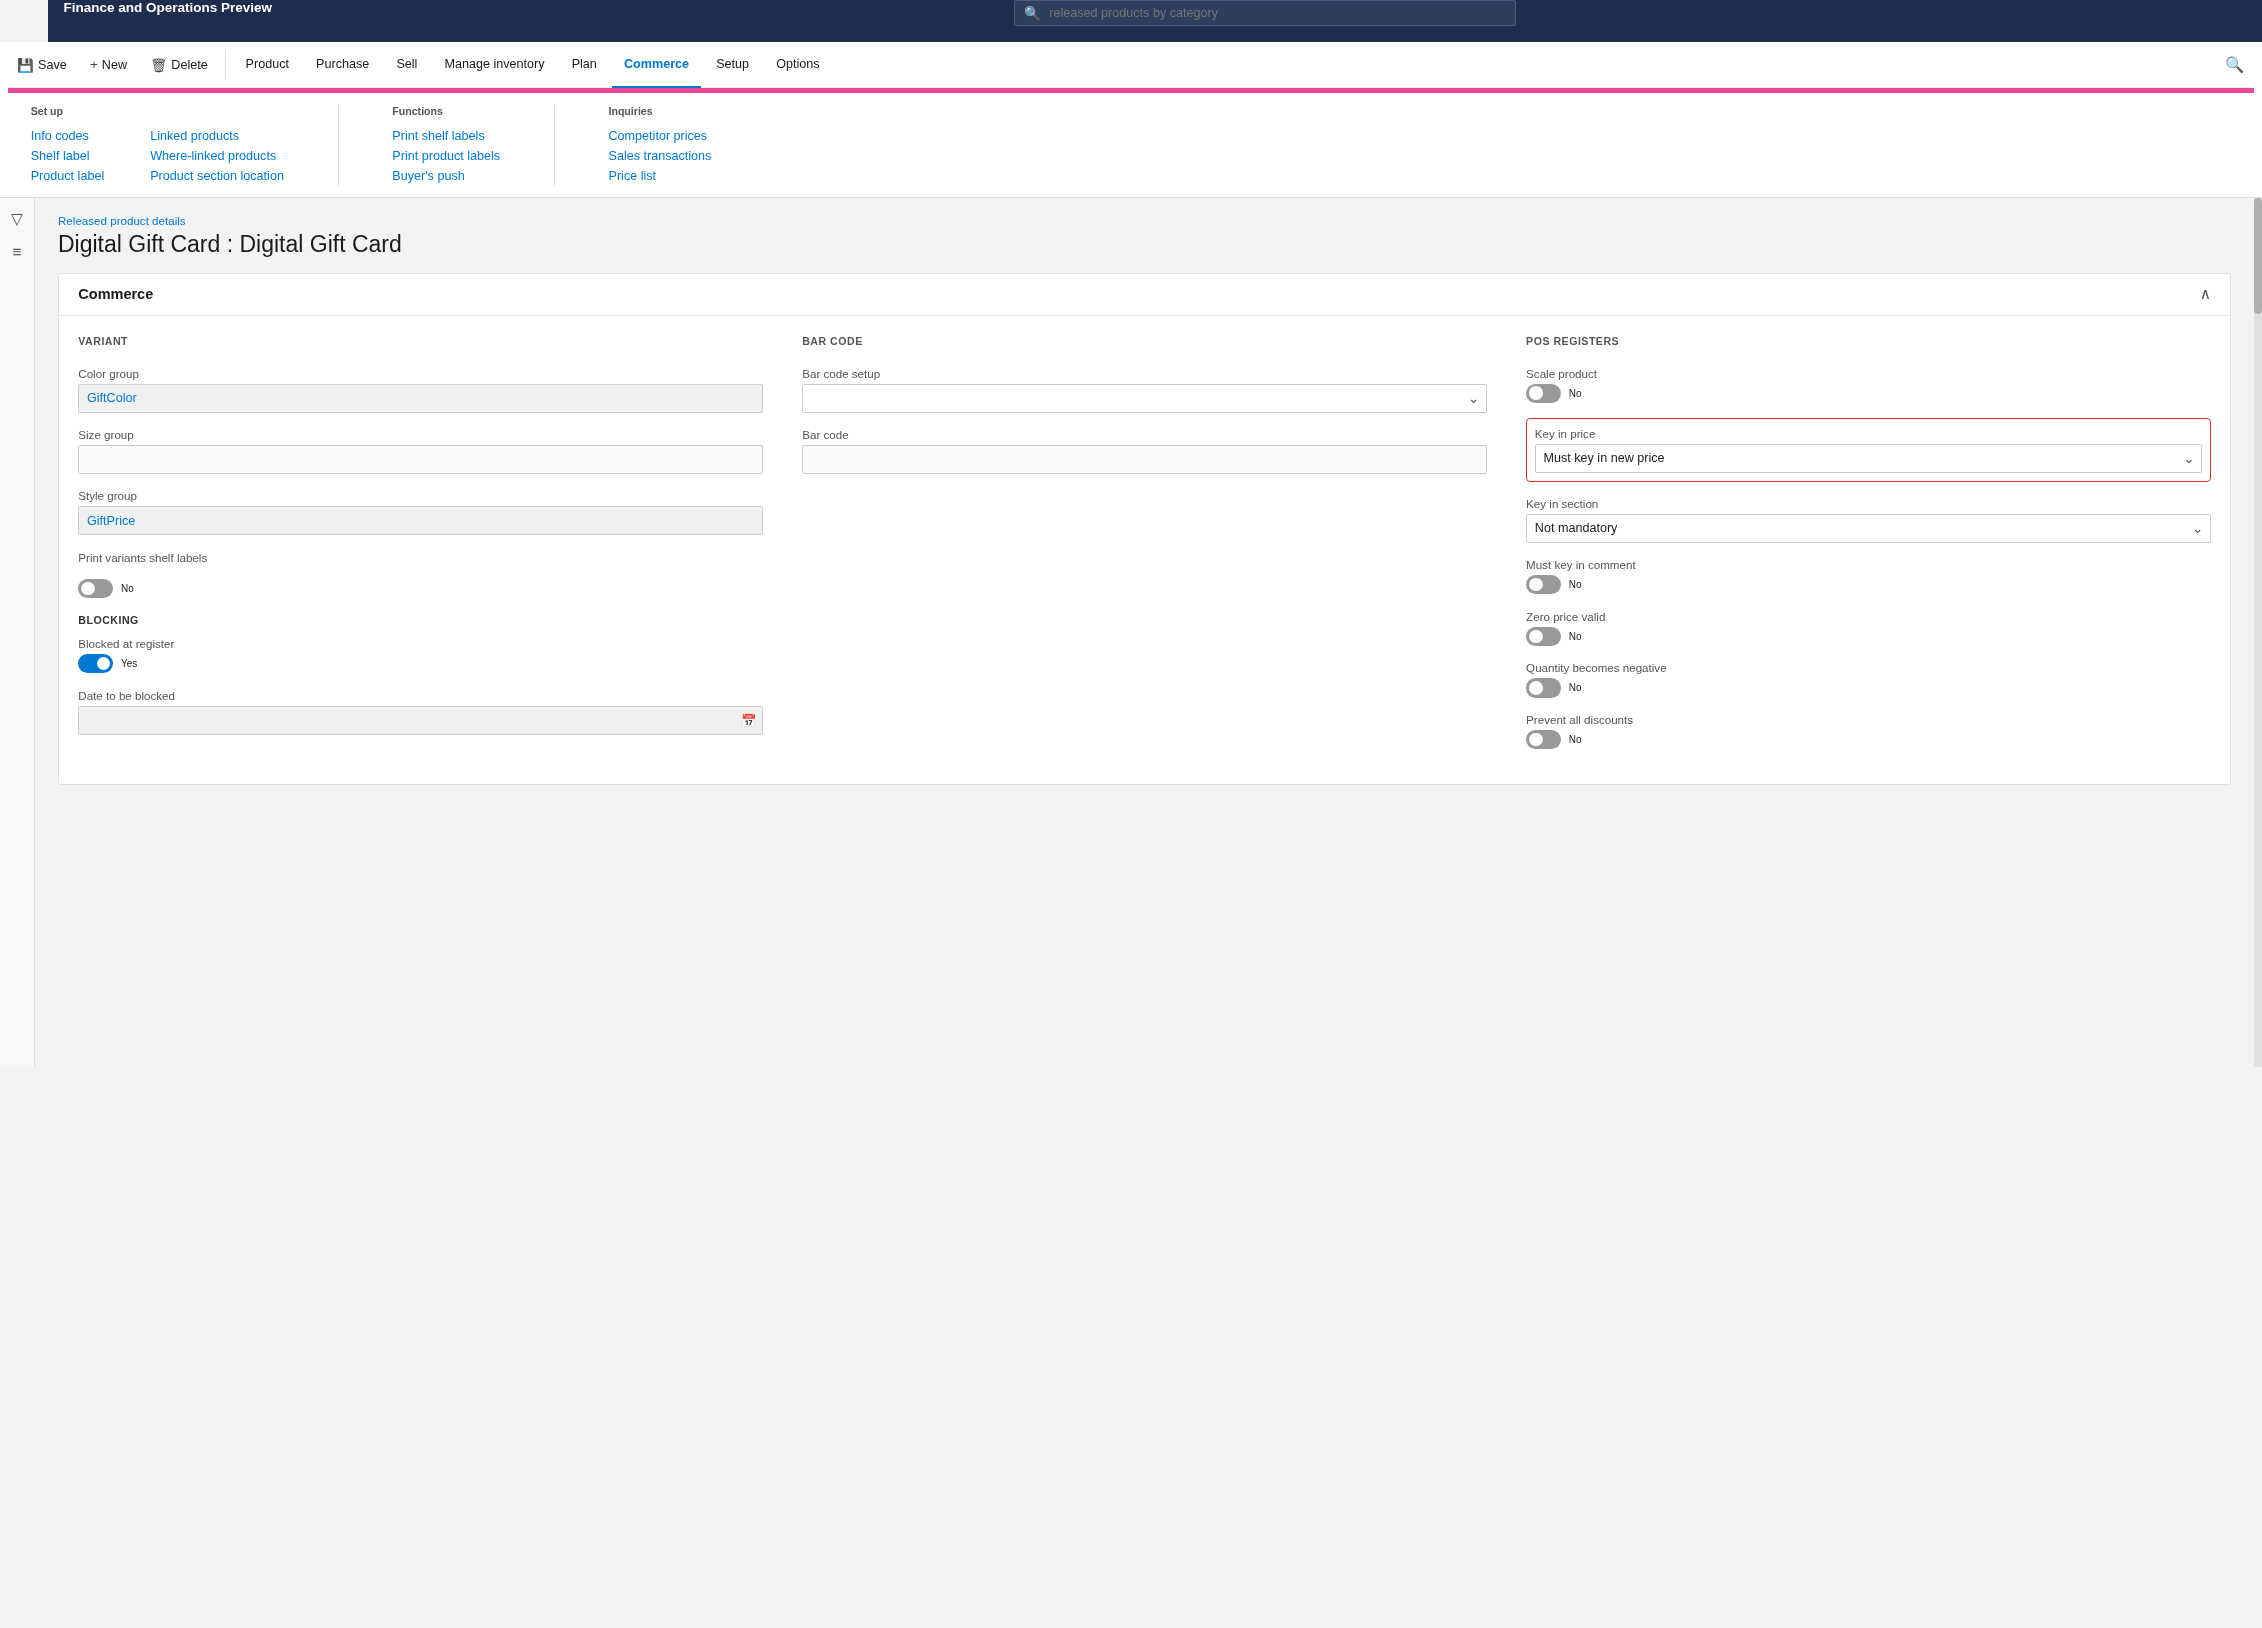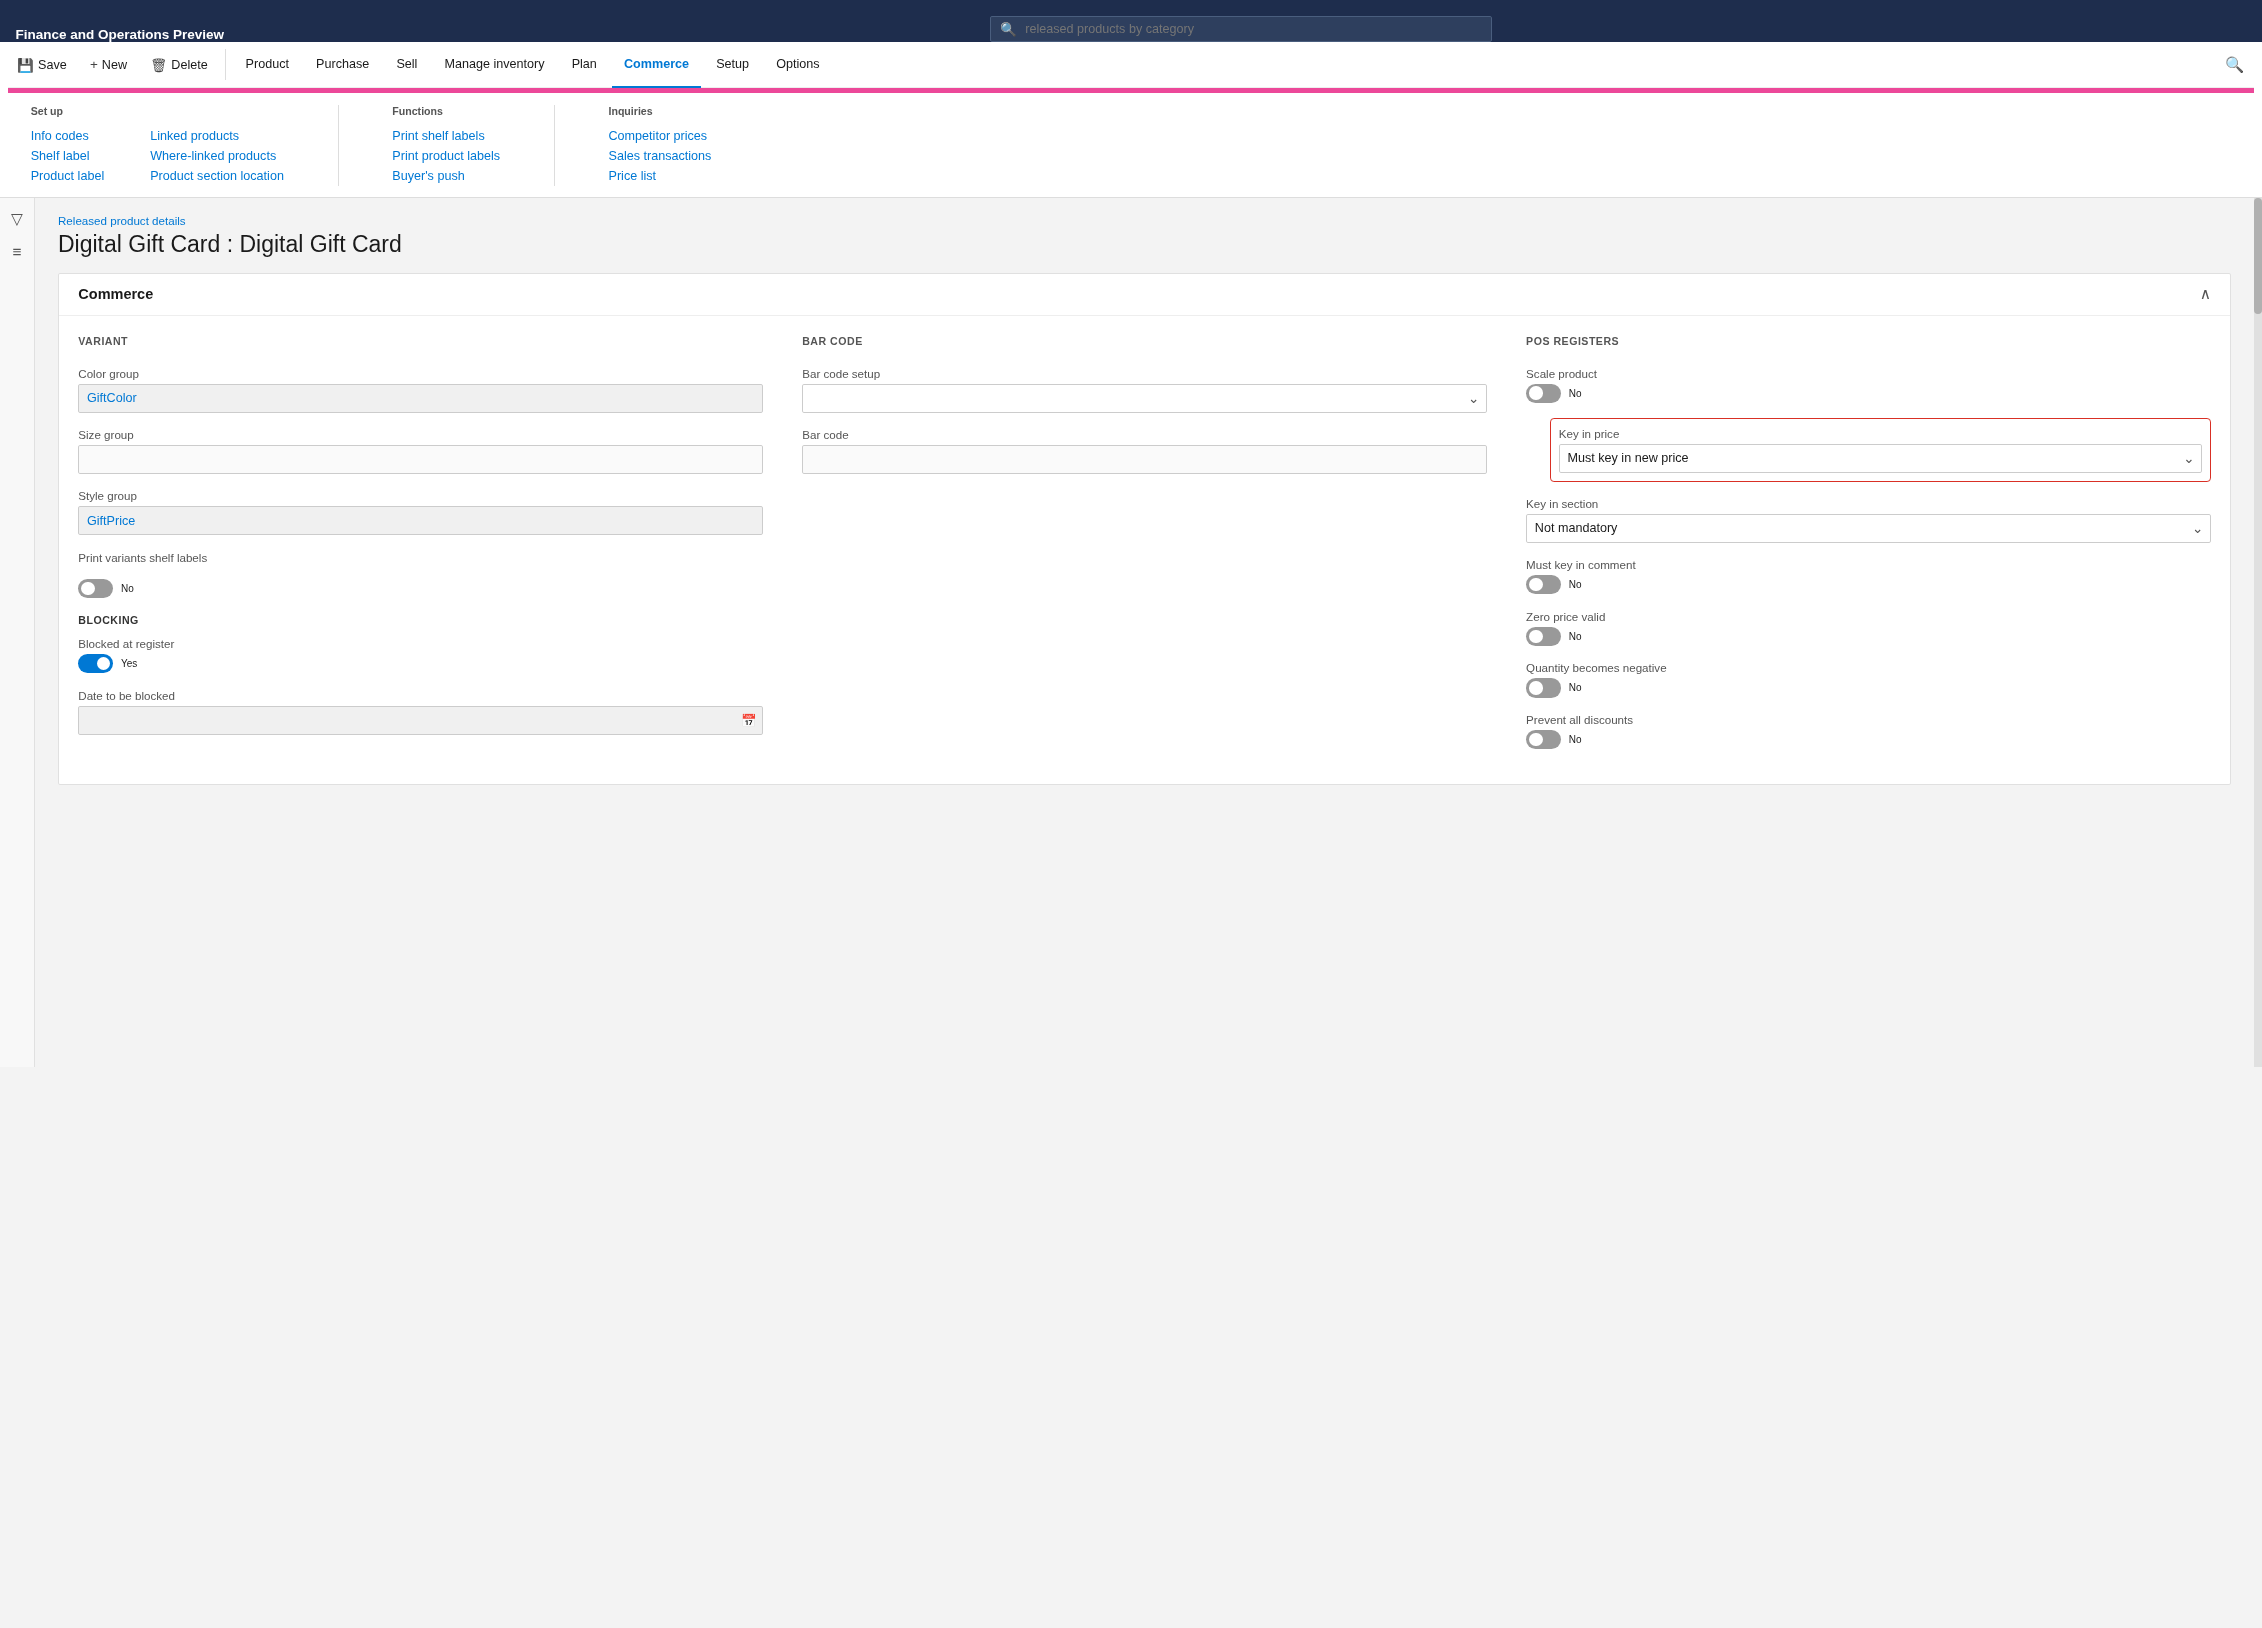--- a/index.html
+++ b/index.html
@@ -3,24 +3,25 @@
   <meta charset="utf-8">
   <style>
     * { box-sizing: border-box; margin: 0; padding: 0; }
     body { font-family: 'Segoe UI', Arial, sans-serif; font-size: 13.5px; background: #f3f3f3; color: #1a1a1a; }
 
     
     .top-bar {
       background: #1e2d4d;
       color: white;
       display: flex;
-      align-items: flex-end;
+      align-items: flex-start;
       padding: 0 15.4px;
       height: 42px;
       gap: 11.6px;
+      margin-left: 48px;
     }
     .top-bar-title { font-size: 13.5px; font-weight: 600; color: white; flex-shrink: 0; }
     .top-bar-search {
       background: #2e3f5e;
       border: 1px solid #4a5e7e;
       border-radius: 1.9px;
       display: flex;
       align-items: center;
       padding: 3.9px 9.7px;
       gap: 7.7px;
@@ -249,21 +250,20 @@
       margin-top: 7.7px;
       margin-bottom: 11.6px;
     }
 
     
     .highlighted-field {
       border: 1.9px solid #d93025 !important;
       border-radius: 3.9px;
       padding: 7.7px;
       background: #fff;
-      margin-left: 24px;
     }
 
     
     .date-input-wrapper {
       position: relative;
     }
     .date-input-wrapper input {
       width: 100%;
       padding: 4.8px 29px 4.8px 7.7px;
       border: 1px solid #ccc;

